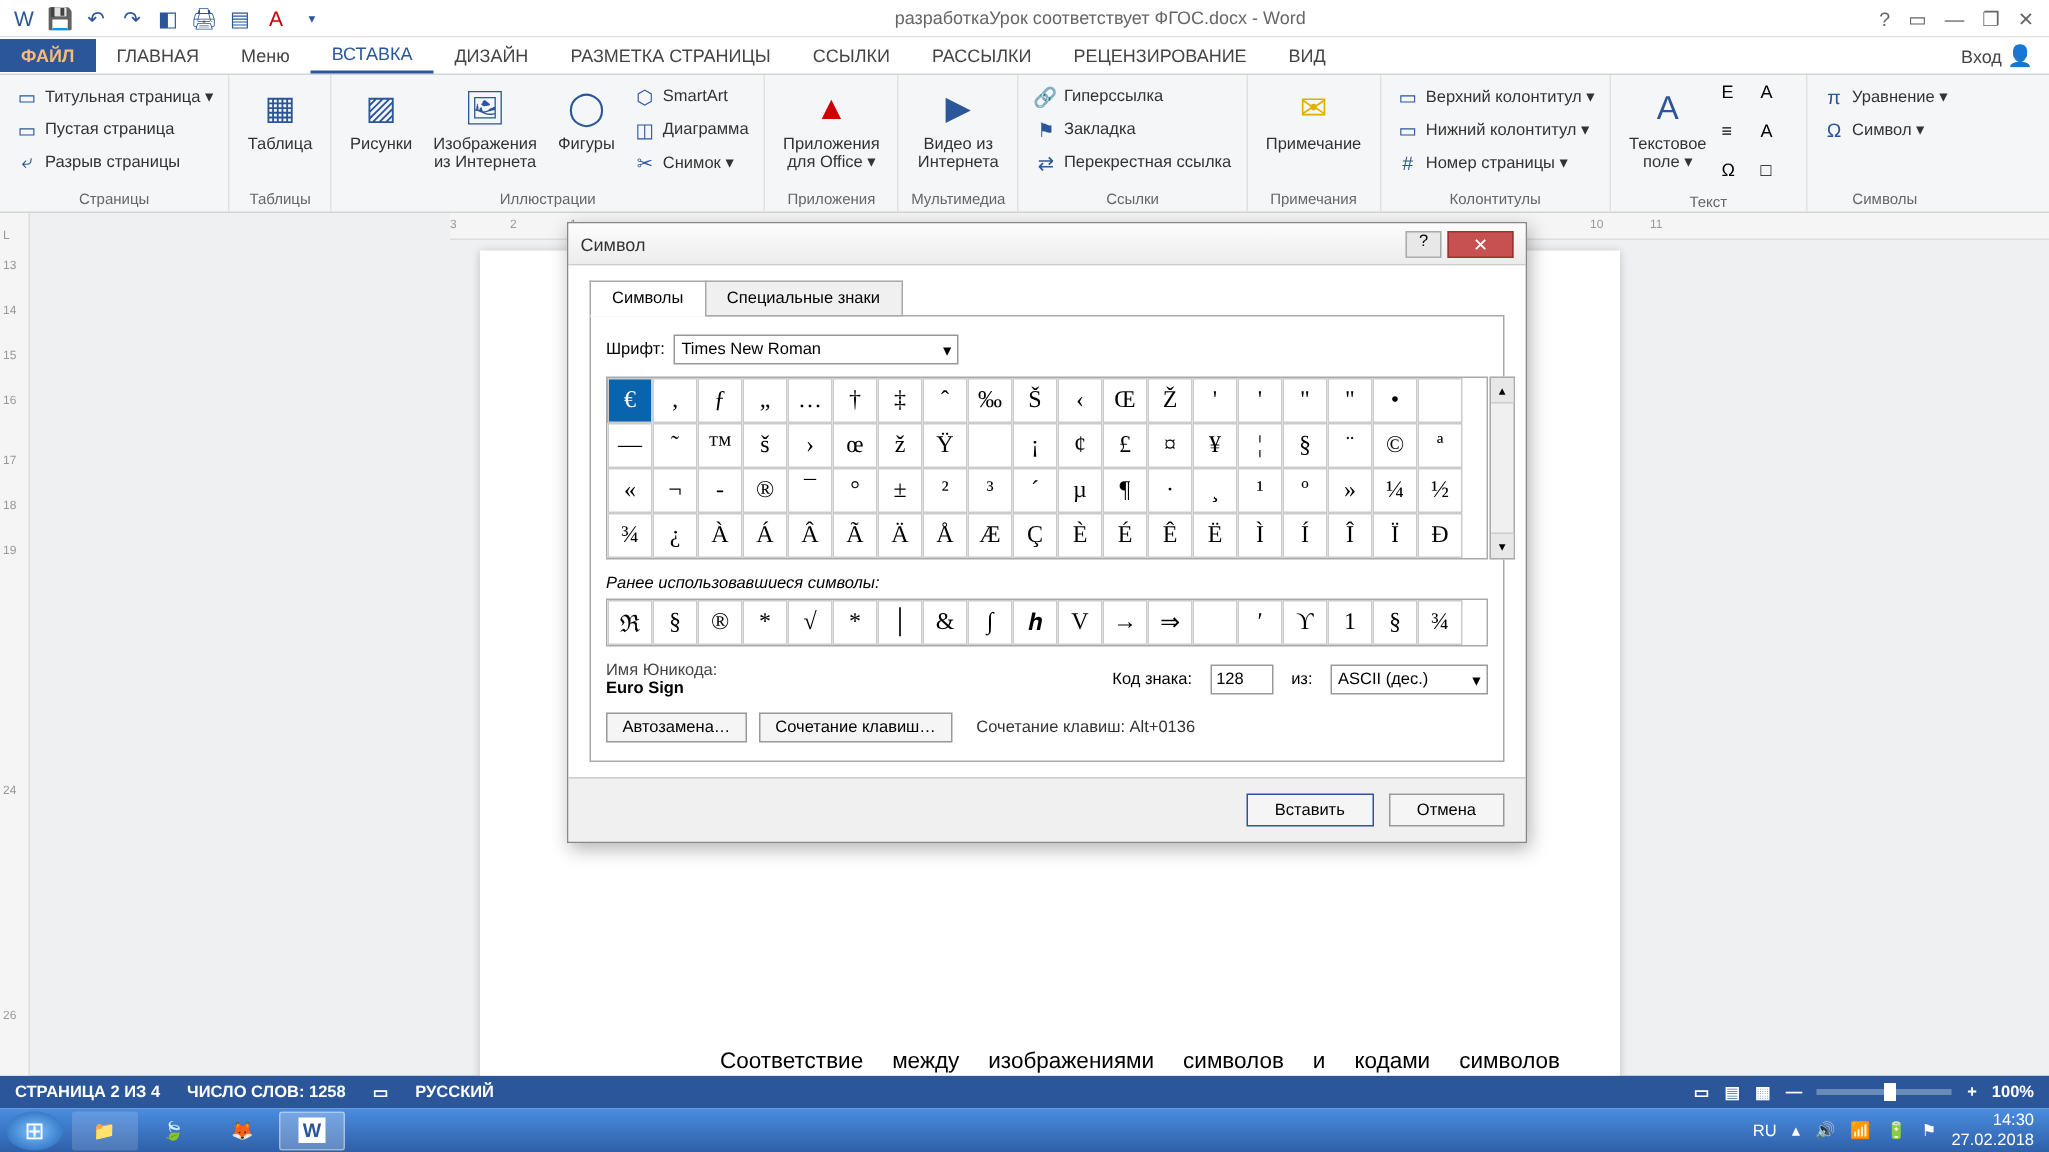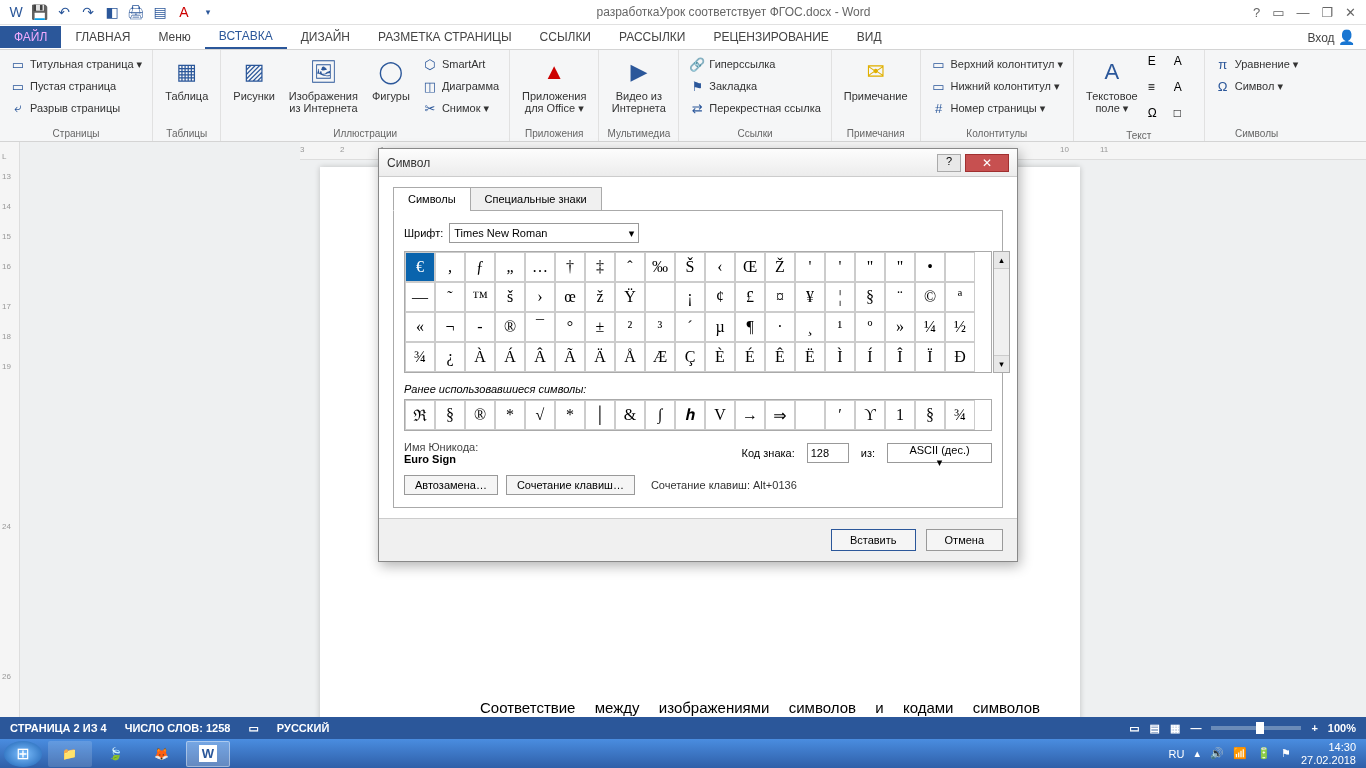--- a/index.html
+++ b/index.html
@@ -9,21 +9,21 @@
 .titlebar { height: 25px; background: #fff; display: flex; align-items: center; border-bottom: 1px solid #e1e1e1; }
 .qat { display: flex; gap: 8px; padding: 0 8px; align-items: center; }
 .qat-icon { width: 16px; height: 16px; display: flex; align-items: center; justify-content: center; color: #2b579a; font-size: 14px; cursor: pointer; }
 .doc-title { flex: 1; text-align: center; color: #666; font-size: 12px; }
 .win-controls { display: flex; gap: 12px; padding: 0 10px; color: #666; font-size: 13px; }
 .win-controls span { cursor: pointer; }
 
 
 .tabs { height: 25px; background: #fff; display: flex; align-items: center; border-bottom: 1px solid #d4d4d4; }
 .tab { padding: 4px 14px; font-size: 12px; color: #444; cursor: pointer; }
-.tab.file { background: #2b579a; color: #f0abfc; }
+.tab.file { background: #2b579a; color: #fdba74; font-weight: bold; }
 .tab.active { border-bottom: 2px solid #2b579a; color: #2b579a; }
 .tab-right { margin-left: auto; padding-right: 10px; display:flex; align-items:flex-end; gap:4px; color:#444; font-size:12px; }
 
 
 .ribbon { height: 92px; background: #f5f6f7; display: flex; border-bottom: 1px solid #d4d4d4; }
 .ribbon-group { border-right: 1px solid #e1e1e1; padding: 4px 8px 2px; display: flex; flex-direction: column; justify-content: space-between; }
 .ribbon-group-content { display: flex; gap: 6px; align-items: flex-start; }
 .ribbon-group-label { text-align: center; font-size: 10px; color: #666; margin-top: 2px; }
 .rbtn-big { display: flex; flex-direction: column; align-items: center; gap: 2px; cursor: pointer; padding: 2px 4px; }
 .rbtn-big .ricon { width: 32px; height: 32px; display: flex; align-items: center; justify-content: center; font-size: 22px; color: #2b579a; }
@@ -63,21 +63,21 @@
 .sym-scroll { position: absolute; right: -18px; top: 0; bottom: 0; width: 17px; background: #f0f0f0; border: 1px solid #aaa; display: flex; flex-direction: column; }
 .sym-scroll .sbtn { height: 17px; display: flex; align-items: center; justify-content: center; font-size: 9px; cursor: pointer; background:#e8e8e8; border-bottom:1px solid #ccc;}
 .sym-scroll .strack { flex: 1; }
 .recent-label { font-size: 11px; margin: 10px 0 4px; font-style: italic; }
 .recent-grid { display: grid; grid-template-columns: repeat(19, 30px); grid-auto-rows: 30px; border: 1px solid #aaa; }
 .info-row { display: flex; align-items: center; gap: 12px; margin-top: 10px; font-size: 11px; }
 .unicode-name { flex: 1; }
 .unicode-name .lbl { color: #444; }
 .unicode-name .val { font-weight: bold; }
 .code-input { width: 42px; height: 20px; border: 1px solid #999; font-size: 11px; padding: 0 3px; }
-.from-select { width: 105px; height: 20px; border: 1px solid #999; font-size: 11px; display: flex; align-items: center; justify-content: space-between; padding: 0 4px; cursor: pointer; background:#fff;flex-direction:column;}
+.from-select { width: 105px; height: 20px; border: 1px solid #999; font-size: 11px; display: flex; align-items: center; justify-content: space-between; padding: 0 4px; cursor: pointer; background:#fff;}
 .btn-row { display: flex; align-items: center; gap: 8px; margin-top: 10px; font-size: 11px; }
 .dlg-btn { padding: 3px 10px; border: 1px solid #999; background: #f5f5f5; font-size: 11px; cursor: pointer; }
 .shortcut-text { font-size: 11px; color: #333; margin-left: 8px; }
 .dlg-footer { padding: 10px 14px; display: flex; justify-content: flex-end; gap: 10px; background: #f0f0f0; border-top: 1px solid #ccc; }
 .dlg-footer .dlg-btn.primary { border: 1px solid #2b579a; padding: 4px 18px; }
 .dlg-footer .dlg-btn { padding: 4px 18px; }
 
 
 .statusbar { height: 22px; background: #2b579a; color: #fff; display: flex; align-items: center; font-size: 11px; padding: 0 10px; font-weight: bold; }
 .statusbar .st-item { margin-right: 18px; }

